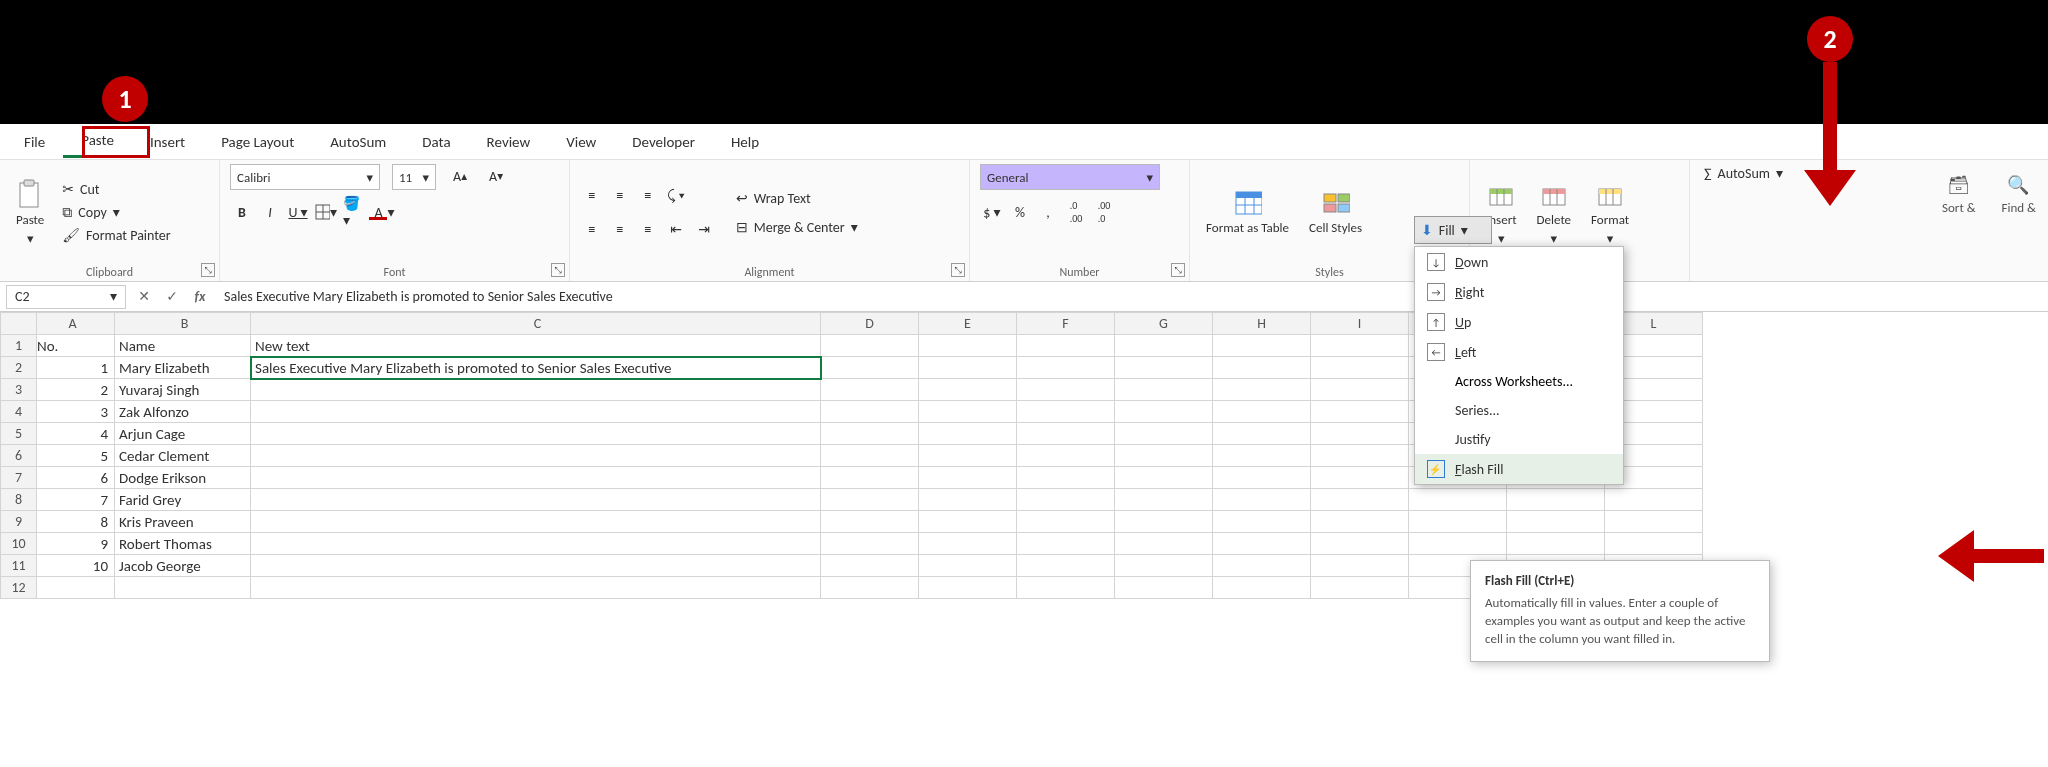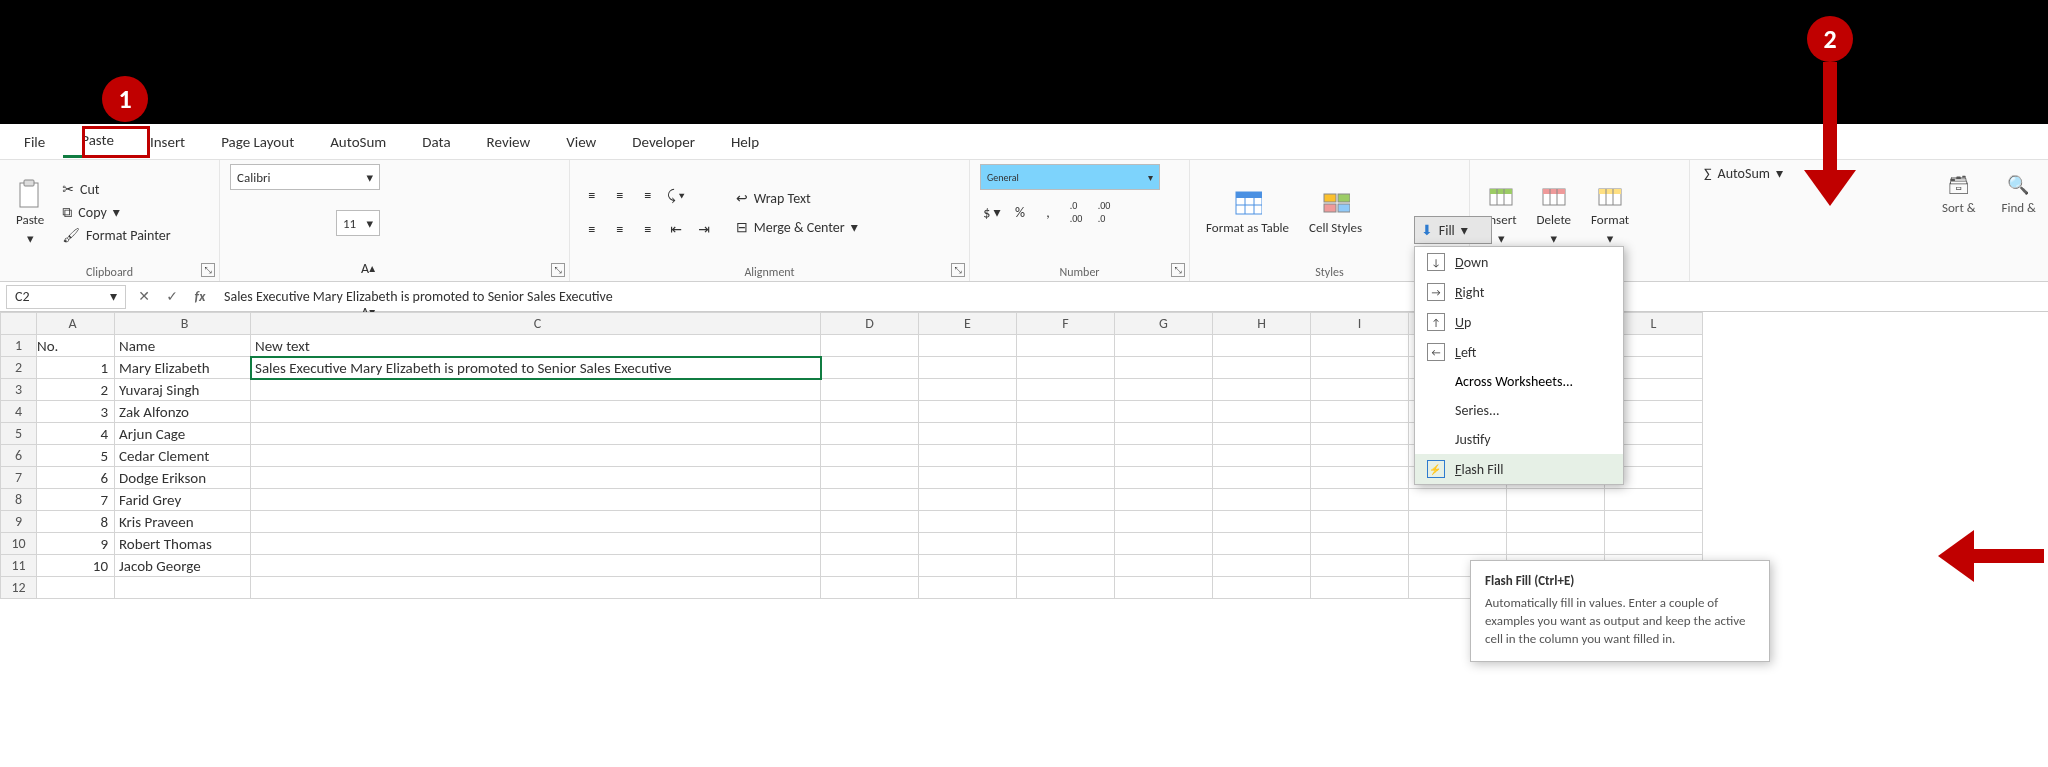--- a/index.html
+++ b/index.html
@@ -16,31 +16,31 @@
 .group { border-right: 1px solid #e6e6e6; padding: 4px 10px 2px 10px; display: flex; flex-direction: column; justify-content: space-between; position: relative; }
 .group-title { text-align: center; font-size: 12px; color: #666; padding-top: 4px; }
 .group-body { flex: 1; display: flex; align-items: center; gap: 8px; }
 .dialog-launch { position: absolute; right: 4px; bottom: 4px; width: 14px; height: 14px; border: 1px solid #999; font-size: 9px; text-align: center; }
 
 .big-btn { display: flex; flex-direction: column; align-items: center; gap: 4px; font-size: 13px; padding: 2px 6px; }
 .big-btn .ic { width: 28px; height: 28px; display: flex; align-items: center; justify-content: center; }
 .small-row { display: flex; flex-direction: column; gap: 4px; font-size: 14px; }
 .small-item { display: flex; align-items: center; gap: 6px; padding: 1px 4px; }
 
-.font-box { display: flex; align-items: flex-end; gap: 20px; flex-direction: column; }
+.font-box { display: flex; align-items: flex-start; gap: 12px; }
 .select { border: 1px solid #bbb; background: #fff; font-size: 13px; height: 26px; display: flex; align-items: center; padding: 0 6px; }
 .select.font-name { width: 150px; }
 .select.font-size { width: 44px; }
 .select .caret { margin-left: auto; }
 .btn-row { display: flex; gap: 4px; align-items: center; }
 .sq { width: 24px; height: 24px; display: flex; align-items: center; justify-content: center; font-size: 14px; border: 1px solid transparent; }
 .underline-a { text-decoration: underline; }
 .color-bar { width: 18px; height: 3px; background: #c00000; display: block; margin-top: -4px; }
 
-.num-sel { border: 1px solid #bbb; background: #7dd3fc; width: 180px; height: 26px; display: flex; align-items: center; padding: 4px 6px; font-size: 10px; }
+.num-sel { border: 1px solid #bbb; background: #c4b5fd; width: 180px; height: 26px; display: flex; align-items: center; padding: 4px 6px; font-size: 13px; }
 
 .formula-bar { display: flex; align-items: center; height: 30px; border-bottom: 1px solid #ccc; background: #fff; }
 .name-box { width: 120px; border: 1px solid #ccc; height: 24px; margin: 0 4px 0 6px; display: flex; align-items: center; padding: 0 8px; font-size: 14px; }
 .fb-btn { width: 28px; height: 24px; display: flex; align-items: center; justify-content: center; color: #666; }
 .fx { font-style: italic; color: #666; font-weight: bold; }
 .formula-input { flex: 1; padding: 0 10px; font-size: 14px; }
 
 .grid-area { position: relative; background: #fff; }
 table.grid { border-collapse: collapse; font-size: 15px; }
 table.grid th, table.grid td { border: 1px solid #d4d4d4; height: 22px; box-sizing: border-box; }

